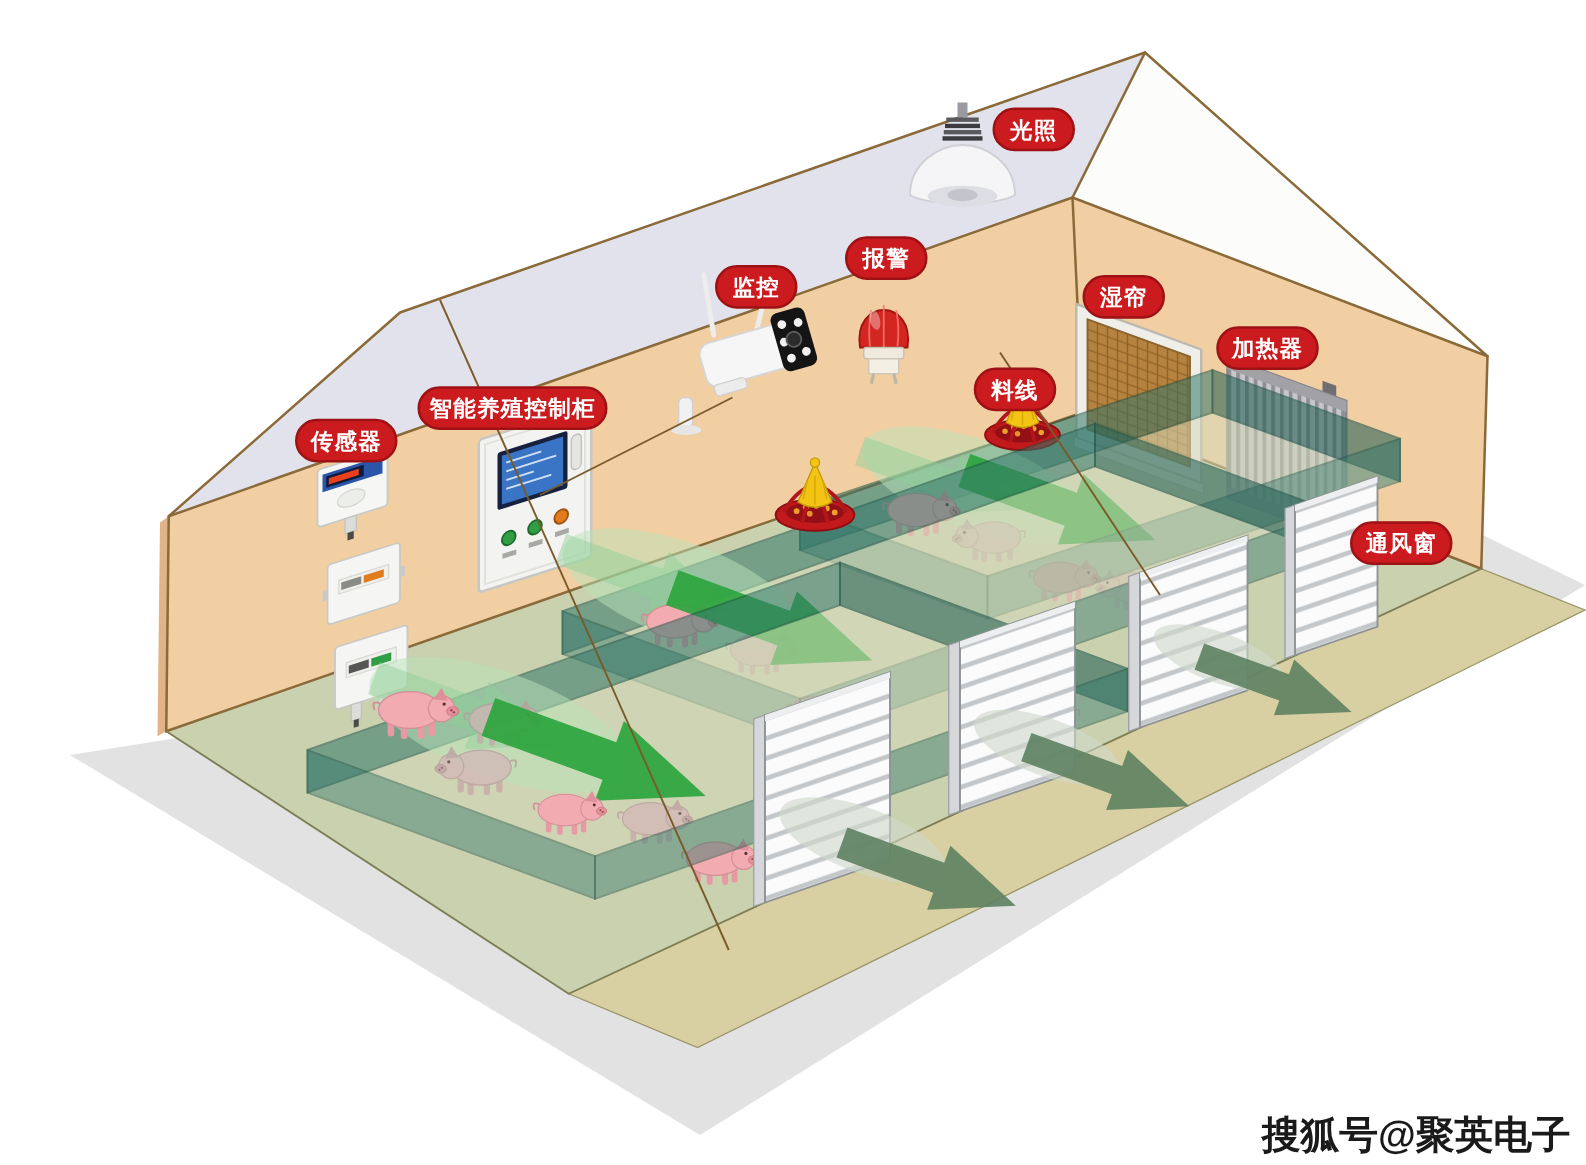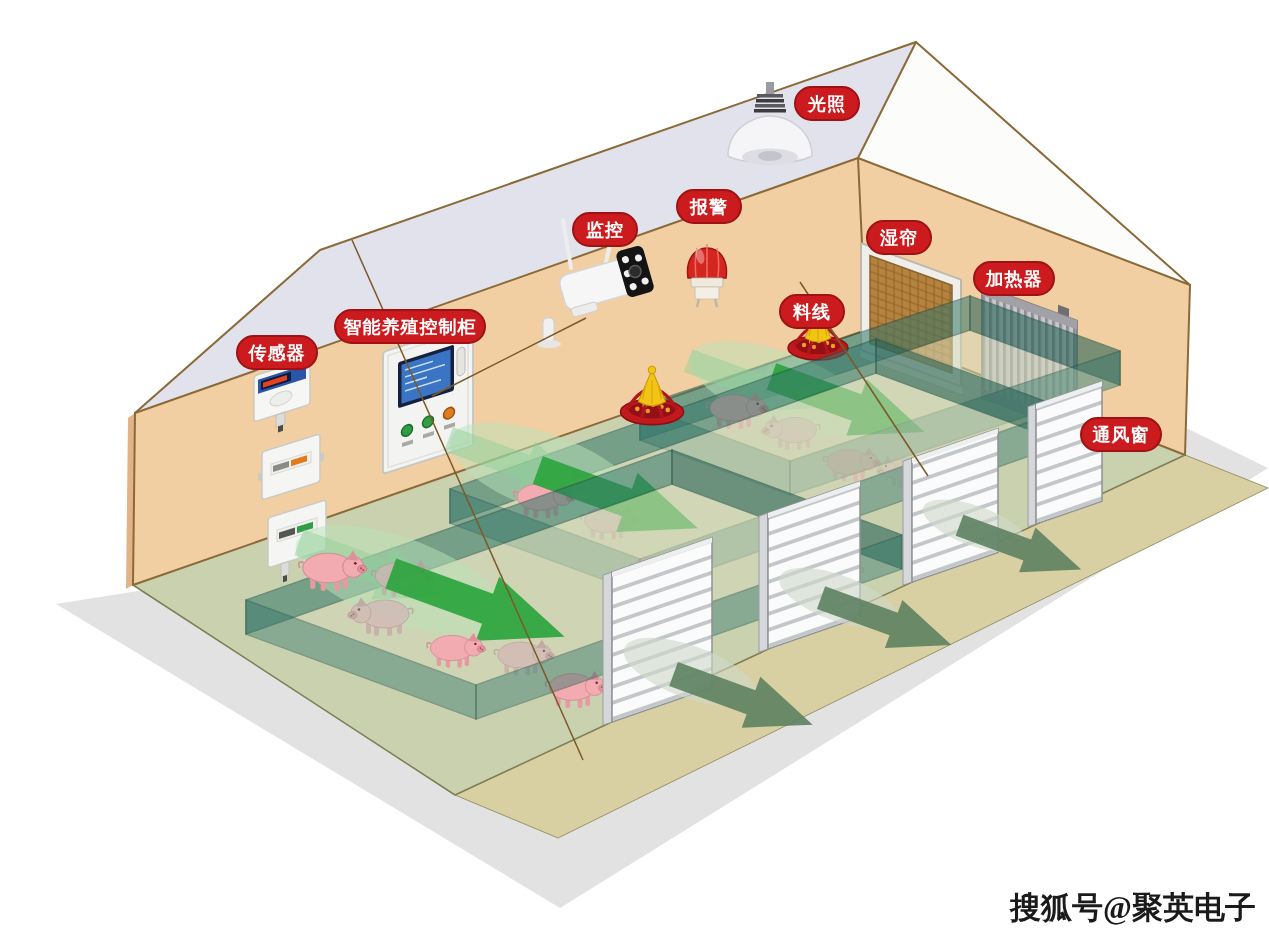--- a/index.html
+++ b/index.html
@@ -1,17 +1,17 @@
 <!DOCTYPE html>
 <html><head>
 <meta charset="utf-8">
 <style>
   html,body{margin:0;padding:0;background:#fff;}
   .stage{position:relative;width:1269px;height:932px;background:#fff;overflow:hidden;
-         font-family:Liberation Serif, serif;}
+         font-family:Liberation Sans, sans-serif;}
   svg{display:block}
   .eq-label-text{font-size:18px;font-weight:700;letter-spacing:1px;}
   .watermark-text{font-size:31px;font-weight:700;paint-order:stroke;stroke:#ffffff;stroke-width:4px;}
   .pig-faded{filter:grayscale(55%) opacity(0.7);}
   .edges{fill:none;stroke-width:2;stroke-linejoin:round;stroke-linecap:round;}
   .edges-thin{fill:none;stroke-width:1.5;stroke-linejoin:round;}
 </style>
 </head>
 <body>
 

